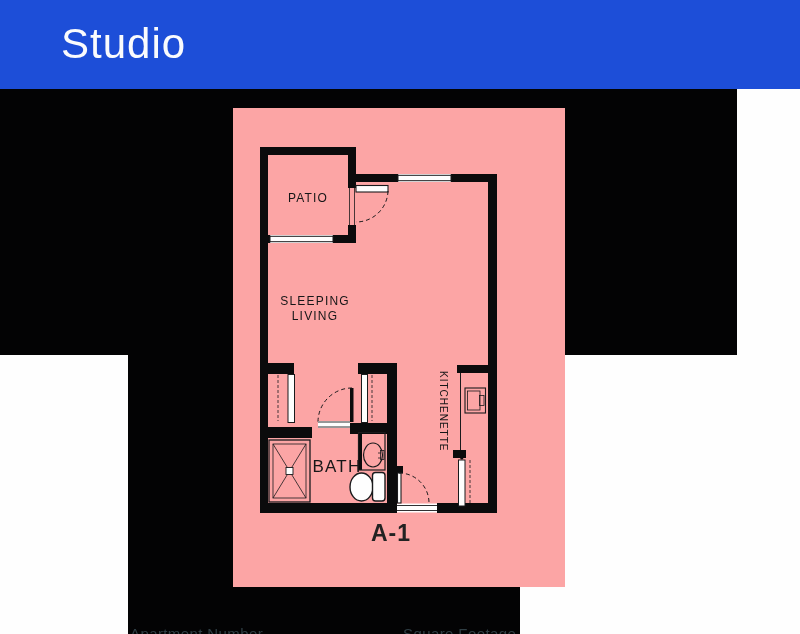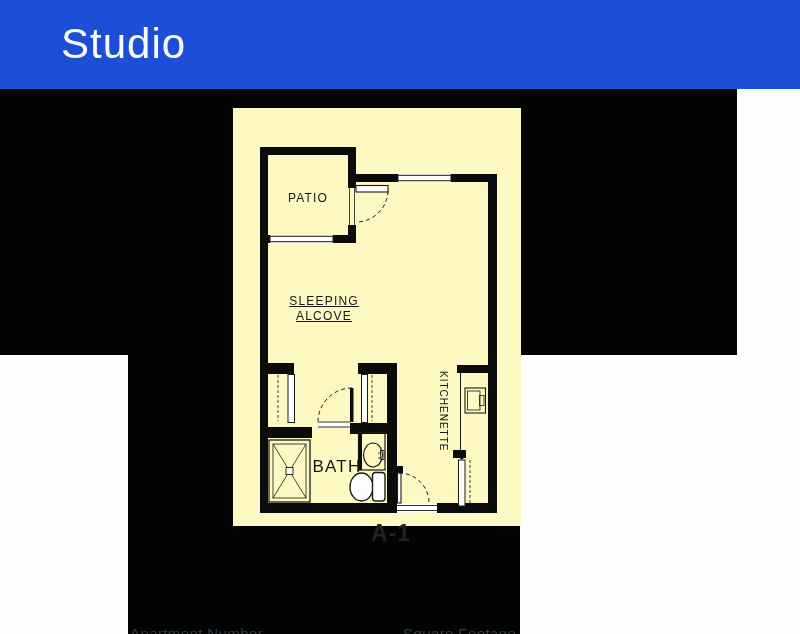--- a/index.html
+++ b/index.html
@@ -5,27 +5,27 @@
   html,body{margin:0;padding:0;}
   body{font-family:"Liberation Sans", sans-serif;}
   .page{position:relative;width:800px;height:634px;background:#fefefe;overflow:hidden;}
 
   .header{position:absolute;left:0;top:0;width:800px;height:89px;background:#1d4ed8;padding-left:12px;}
   .header .title{position:absolute;left:61px;top:20px;color:#fafbfd;font-size:42px;font-weight:300;letter-spacing:1px;}
 
   .black-block-top{position:absolute;left:0;top:89px;width:737px;height:266px;background:#030304;}
   .black-block-bottom{position:absolute;left:128px;top:355px;width:392px;height:279px;background:#030304;}
 
-  .plan-panel{position:absolute;left:233px;top:108px;width:288px;height:418px;background:#fef9c3;}
+  .plan-panel{position:absolute;left:233px;top:108px;width:288px;height:479px;background:#fca5a5;padding-left:44px;}
   .plan-panel svg{position:absolute;left:0;top:0;}
 
   .room-label{position:absolute;color:#161617;font-size:12px;letter-spacing:1.2px;text-align:center;line-height:15px;white-space:nowrap;}
   .lbl-patio{left:44px;top:83px;width:62px;}
   .lbl-living{left:147px;top:142px;width:80px;}
-  .lbl-sleeping{left:41px;top:186px;width:100px;text-decoration:underline;}
+  .lbl-sleeping{left:32px;top:186px;width:100px;}
   .lbl-bath{left:78px;top:351px;width:52px;font-size:17px;}
   .lbl-kitchenette{left:203px;top:258px;height:90px;writing-mode:vertical-rl;font-size:10px;letter-spacing:1px;line-height:14px;}
   .lbl-unit{left:118px;top:418px;width:80px;font-size:23px;font-weight:700;letter-spacing:1px;color:#222;}
 
   .footer-label{position:absolute;color:#2f3e44;font-size:15px;letter-spacing:0.4px;white-space:nowrap;}
   .footer-apartment{left:130px;top:625px;}
   .footer-sqft{left:403px;top:625px;}
 </style>
 </head>
 <body>
@@ -147,21 +147,21 @@
         <rect x="164.5" y="365" width="3.5" height="30" stroke-width="1.1"></rect>
         <path d="M 166 365 A 30 30 0 0 1 196 395" fill="none" stroke-dasharray="4 3" stroke-width="1"></path>
       </g>
     </svg>
 
     <div class="room-label lbl-patio">PATIO</div>
 
 
     <div class="room-label lbl-sleeping">
       <div>SLEEPING</div>
-      <div>ALCOVE</div>
+      <div>LIVING</div>
     </div>
 
     <div class="room-label lbl-bath">BATH</div>
 
     <div class="room-label lbl-kitchenette">KITCHENETTE</div>
 
     <div class="room-label lbl-unit">A-1</div>
   </div>
 
   <div class="footer-label footer-apartment">Apartment Number</div>

